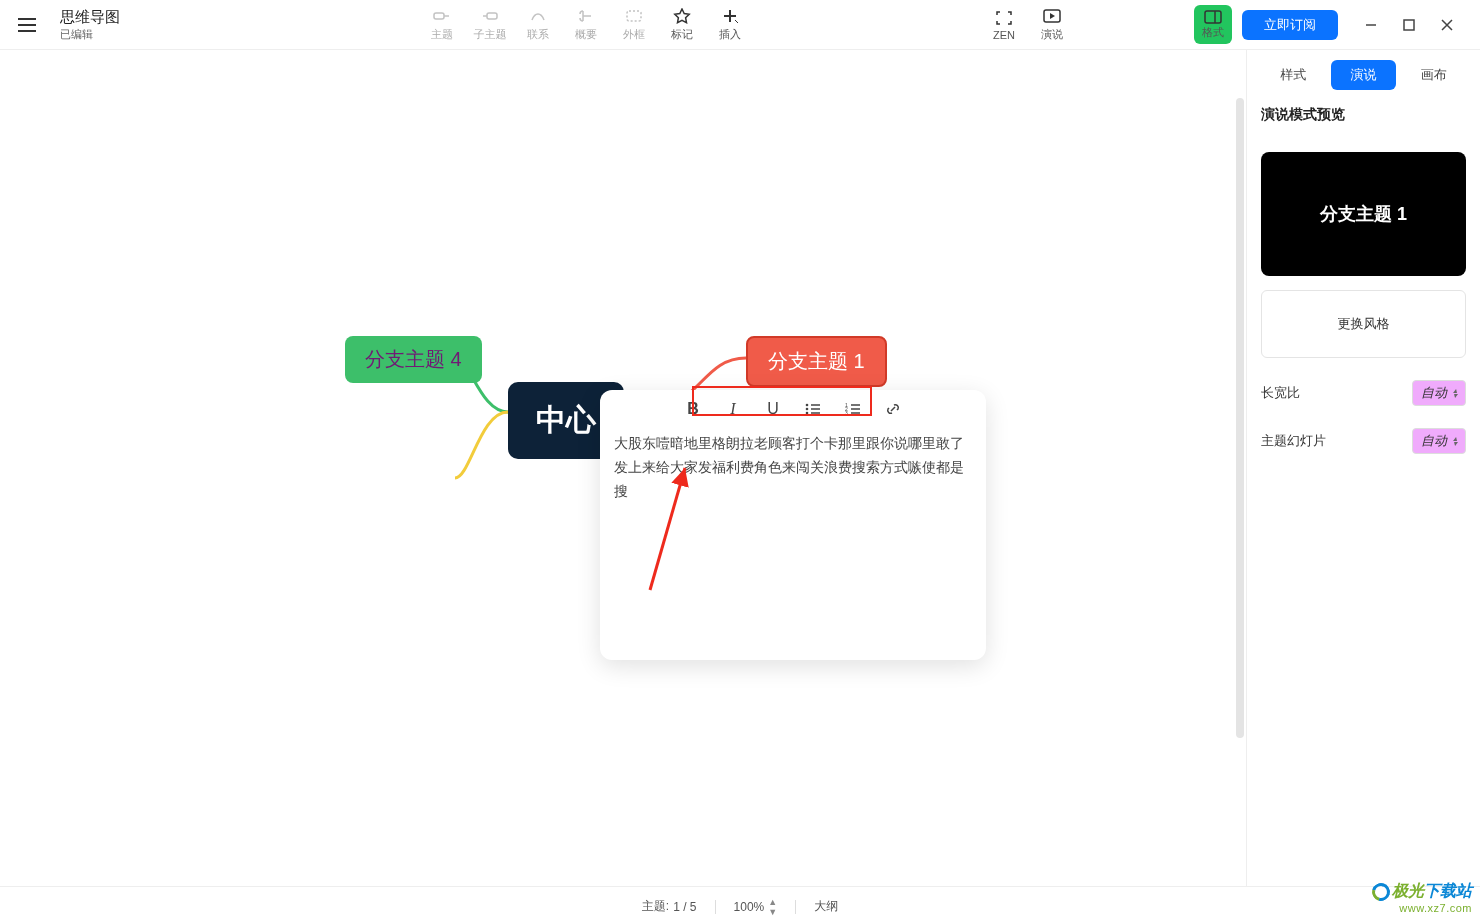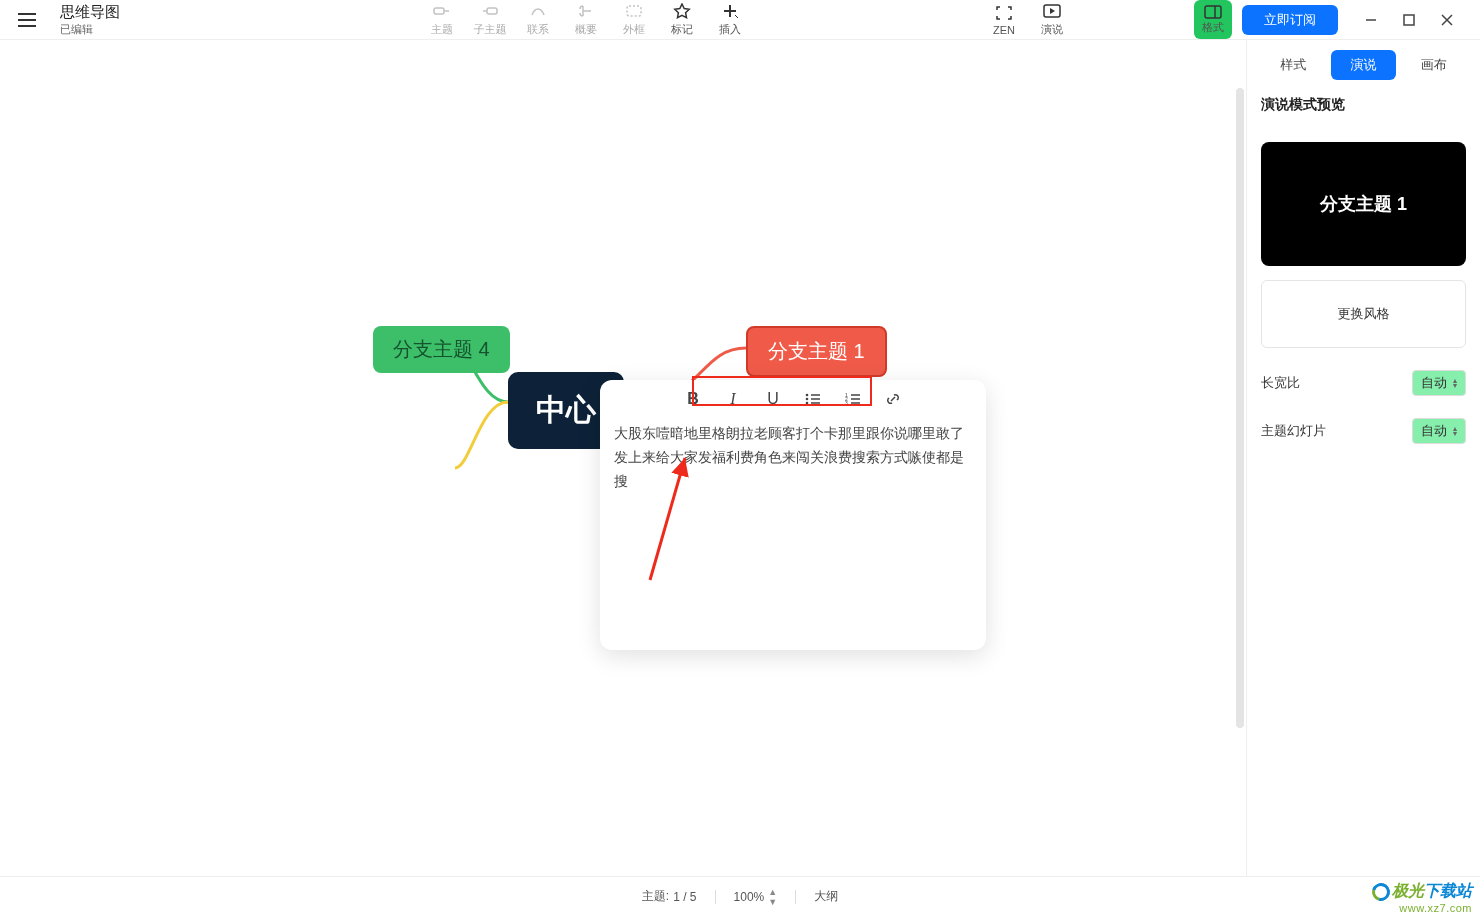--- a/index.html
+++ b/index.html
@@ -1,18 +1,18 @@
 <!DOCTYPE html>
 <html><head>
 <meta charset="utf-8">
 <style>
 * { box-sizing: border-box; margin: 0; padding: 0; }
 body { font-family: "Microsoft YaHei", "PingFang SC", sans-serif; background: #fff; width: 1480px; height: 920px; overflow: hidden; position: relative; }
 
-.titlebar { height: 40px; display: flex; align-items: center; border-bottom: 1px solid #eee; gap: 19px; }
+.titlebar { height: 50px; display: flex; align-items: center; border-bottom: 1px solid #eee; gap: 19px; }
 .tb-left { display: flex; align-items: center; padding-left: 12px; width: 300px; }
 .menu-btn { width: 30px; height: 30px; display: flex; align-items: center; justify-content: center; cursor: pointer; }
 .menu-btn svg { width: 18px; height: 14px; }
 .doc-title { margin-left: 18px; }
 .doc-title .t1 { font-size: 15px; color: #222; font-weight: 500; }
 .doc-title .t2 { font-size: 11px; color: #666; }
 .tb-center { display: flex; align-items: center; justify-content: center; flex: 1; gap: 6px; }
 .tool { display: flex; flex-direction: column; align-items: center; width: 42px; padding: 4px 0; cursor: pointer; color: #555; }
 .tool .ic { width: 20px; height: 18px; display: flex; align-items: center; justify-content: center; color: #555; }
 .tool .lb { font-size: 11px; margin-top: 2px; color: #555; }
@@ -31,26 +31,26 @@
 
 .side-tabs { display: flex; gap: 6px; margin-bottom: 16px; }
 .side-tab { flex: 1; text-align: center; font-size: 13px; padding: 6px 0; border-radius: 6px; cursor: pointer; color: #444; }
 .side-tab.active { background: #0b73ff; color: #fff; }
 
 .side-head { font-size: 14px; color: #222; font-weight: 600; margin-bottom: 28px; }
 .preview { width: 100%; height: 124px; background: #000; border-radius: 8px; display: flex; align-items: center; justify-content: center; color: #fff; font-size: 18px; font-weight: 700; }
 .change-style { width: 100%; margin-top: 14px; padding: 24px 0; background: #fff; border: 1px solid #e4e4e4; border-radius: 6px; font-size: 13px; color: #333; cursor: pointer; }
 .opt-row { display: flex; justify-content: space-between; align-items: center; margin-top: 22px; }
 .opt-row .lab { font-size: 13px; color: #333; }
-.sel { display: flex; align-items: center; border: 1px solid #ddd; border-radius: 4px; padding: 3px 8px; font-size: 13px; color: #333; gap: 6px; background: #86efac; cursor: pointer; }
+.sel { display: flex; align-items: center; border: 1px solid #ddd; border-radius: 4px; padding: 3px 8px; font-size: 13px; color: #333; gap: 6px; background: #f0abfc; cursor: pointer; font-style: italic; }
 .sel .arr { display:flex; flex-direction:column; line-height:5px; font-size:8px; color:#666; }
 
 
 .node { position: absolute; border-radius: 8px; padding: 10px 20px; font-size: 20px; font-weight: 500; }
-.n4 { left: 345px; top: 286px; background: #3dbf6a; color: #14532d; margin-left: 28px; }
+.n4 { left: 345px; top: 286px; background: #3dbf6a; color: #701a75; }
 .n3 { left: 345px; top: 406px; background: #f2cc3b; color: #333; }
 .nc { left: 508px; top: 332px; background: #0d2238; color: #fff; font-size: 30px; font-weight:700; padding: 18px 28px; border-radius: 10px; }
 .n1 { left: 746px; top: 286px; background: #f05b49; color: #fff; border: 2px solid #d13a28; }
 
 
 .wires { position: absolute; left: 0; top: 0; pointer-events: none; }
 
 
 .notebox { position: absolute; left: 600px; top: 340px; width: 386px; height: 270px; background: #fff; border-radius: 12px; box-shadow: 0 6px 24px rgba(0,0,0,0.12); }
 .note-tb { display: flex; justify-content: center; gap: 18px; padding: 8px 0; }

